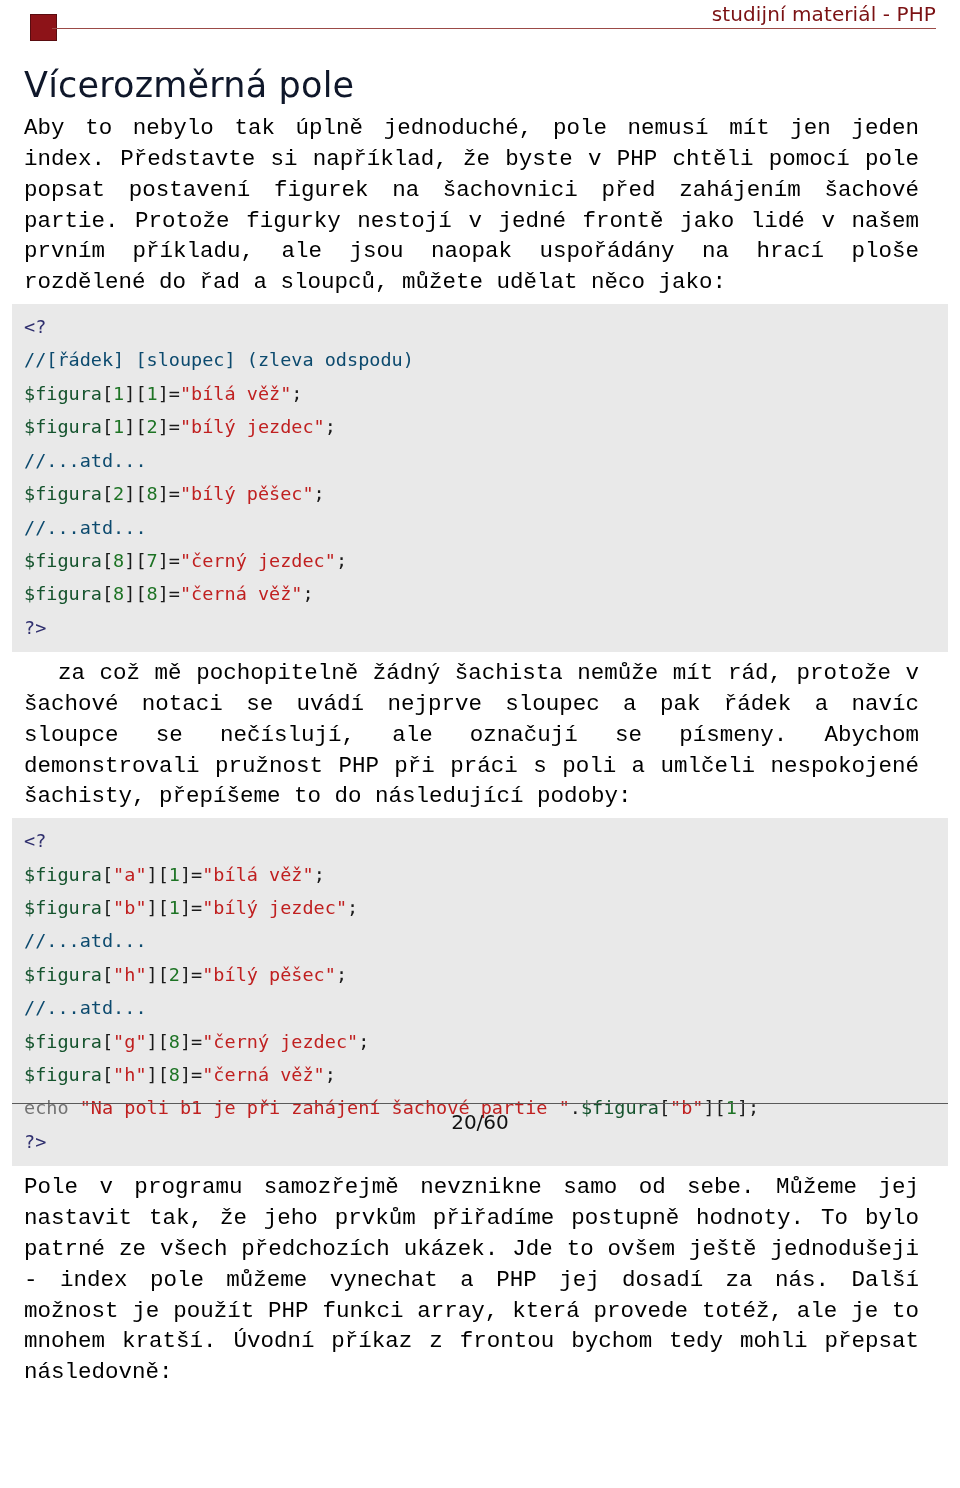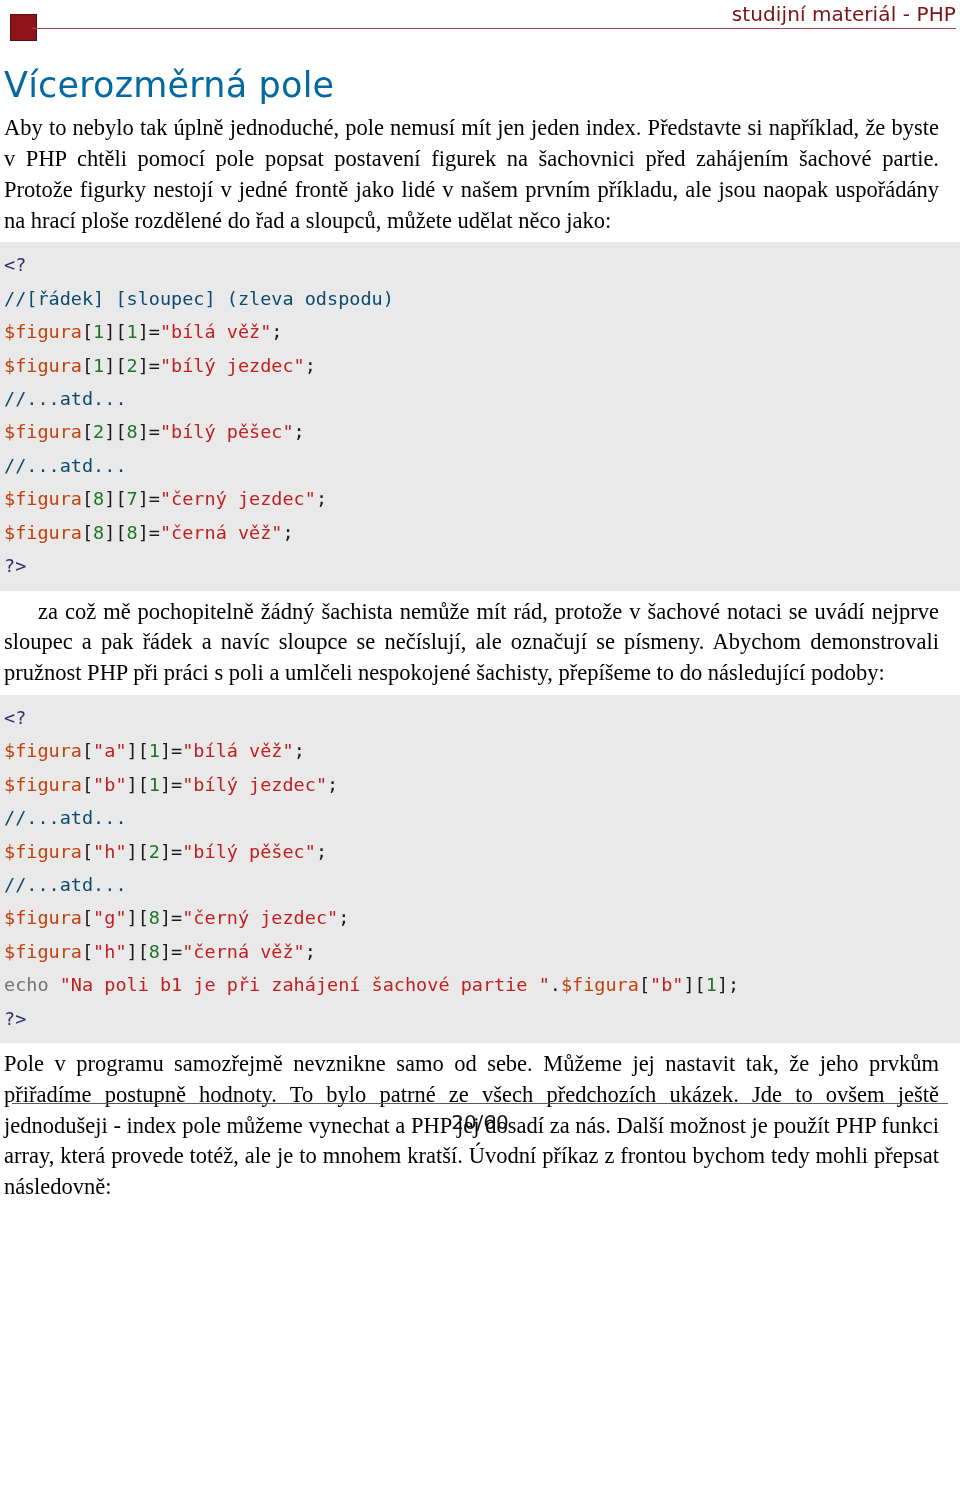--- a/index.html
+++ b/index.html
@@ -15,21 +15,21 @@
     font-family: "Liberation Serif", serif;
     color: #000000;
     overflow: hidden;
   }
 
   .page {
     position: relative;
     width: 960px;
     height: 1152px;
     box-sizing: border-box;
-    padding: 0 4px;
+    padding: 0 24px;
   }
 
   
   .header {
     position: relative;
     height: 46px;
   }
   .header-text {
     position: absolute;
     right: 0;
@@ -58,29 +58,29 @@
     border: 1px solid #5a0c10;
     box-sizing: border-box;
   }
 
   
   h1.doc-h1 {
     font-family: "DejaVu Sans", sans-serif;
     font-weight: 400;
     font-size: 35px;
     line-height: 1.12;
-    color: #0369a1;
+    color: #0f172a;
     margin: 20px 0 8px 0;
     padding: 0;
     letter-spacing: 0.2px;
   }
 
   
   p.body {
-    font-family: Liberation Serif, serif;
+    font-family: Liberation Mono, monospace;
     font-size: 22.5px;
     line-height: 1.37;
     text-align: justify;
     margin: 0 17px 4px 0;
     color: #000;
     hyphens: none;
   }
   p.body.indent { text-indent: 34px; }
 
   
@@ -92,21 +92,21 @@
     font-size: 18.5px;
     line-height: 33.4px;
     white-space: pre;
     overflow: hidden;
   }
   .code .ln { display: block; white-space: pre; }
 
   
   .t-tag   { color: #2f2f6e; }           
   .t-cmt   { color: #0c4a6e; }           
-  .t-var   { color: #c2410c; margin-top: 16px; }           
+  .t-var   { color: #14532d; margin-top: 16px; }           
   .t-punc  { color: #1a1a1a; }           
   .t-num   { color: #1d7324; }           
   .t-str   { color: #c02020; }           
   .t-kw    { color: #737373; }           
 
   
   .footer {
     position: absolute;
     left: 12px;
     right: 12px;

